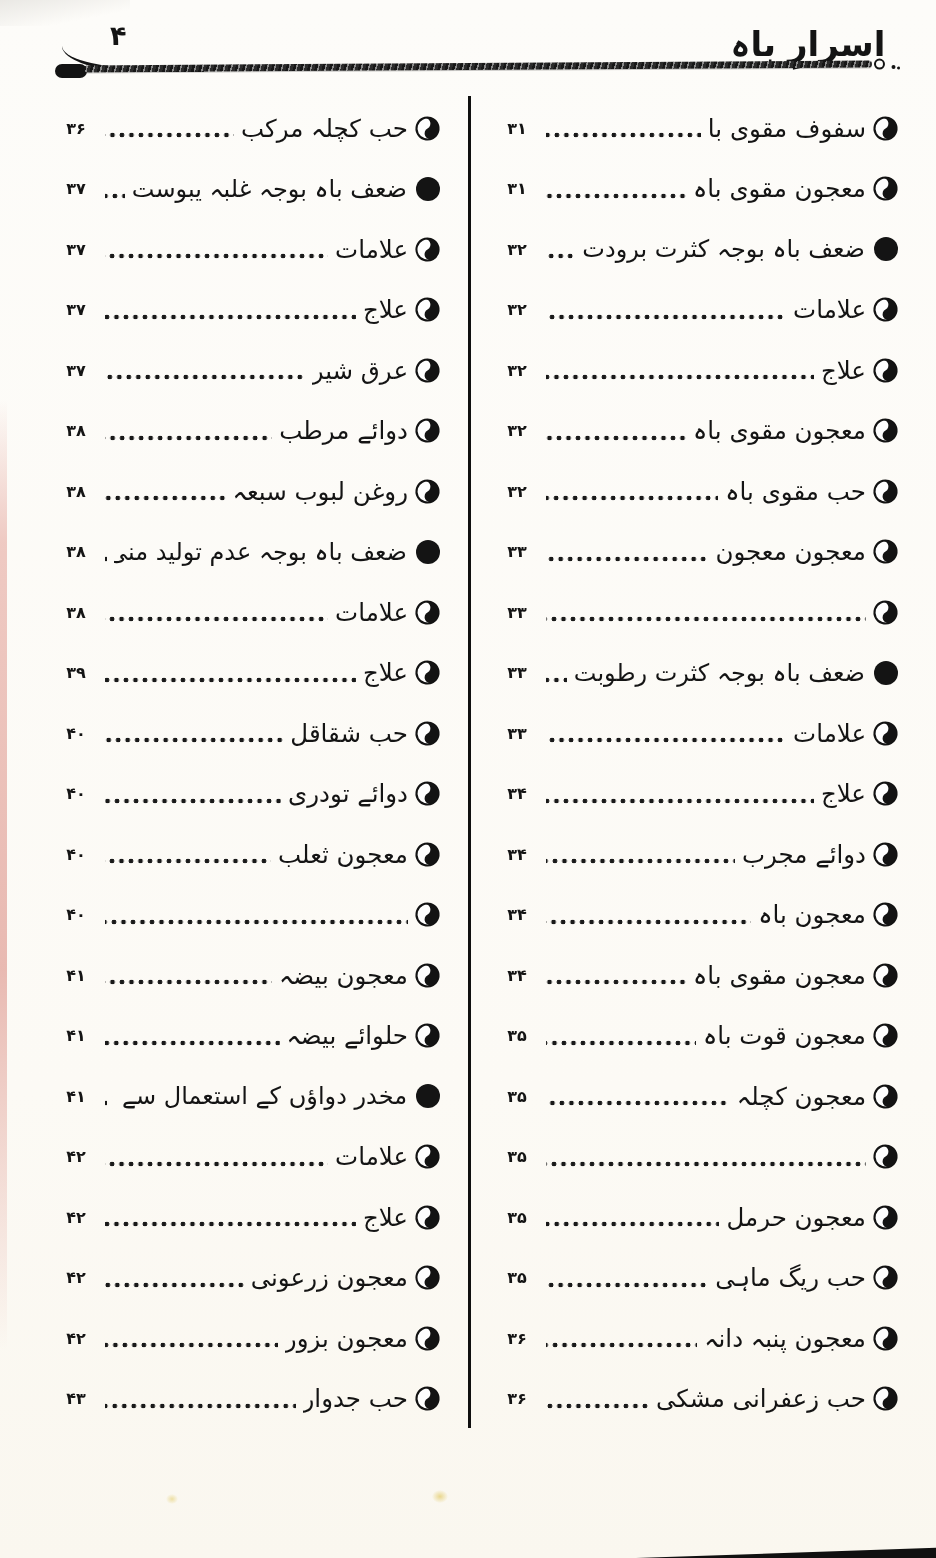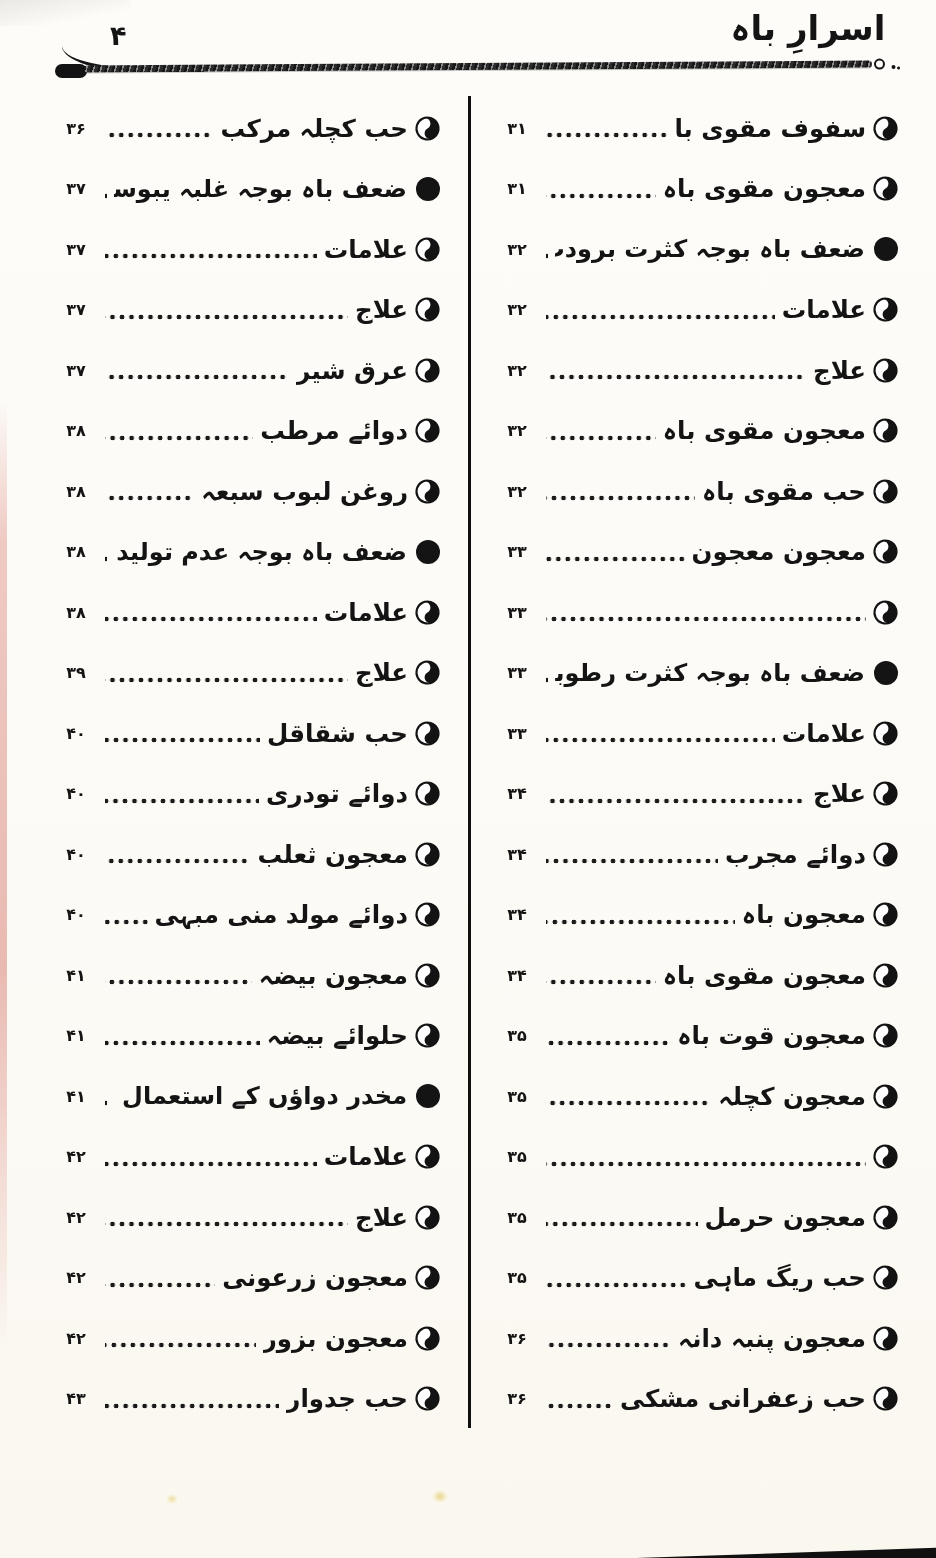--- a/index.html
+++ b/index.html
@@ -6,21 +6,21 @@
   html,body { width:936px; height:1558px; }
   body {
     position:relative; overflow:hidden;
     background:linear-gradient(180deg,#fdfcf9 0%, #fcfaf5 70%, #faf7ef 100%);
     font-family:"DejaVu Sans", sans-serif;
     color:#141414;
   }
 
   
   .book-title{
-    position:absolute; top:8px; right:8px; width:240px;
+    position:absolute; top:24px; right:8px; width:240px;
     text-align:center; font-size:34px; font-weight:700;
     letter-spacing:-1px;
   }
   .page-number{
     position:absolute; top:20px; left:110px;
     font-size:27px; font-weight:700;
   }
   .header-rule{
     position:absolute; top:63px; left:84px; width:788px; height:7px;
     border-radius:4px; transform:rotate(-.35deg);
@@ -57,21 +57,21 @@
     height:60.5px; gap:7px;
   }
   .bullet{ flex:0 0 auto; width:25px; height:25px; display:inline-block; }
   .bullet svg{ display:block; transform:rotate(-28deg); }
   .bullet.dot{
     width:24px; height:24px; border-radius:50%;
     background:#141414; margin-left:2px;
   }
   .title{
     flex:0 1 auto; min-width:0; overflow:hidden;
-    white-space:nowrap; font-size:24.5px; font-weight:700;
+    white-space:nowrap; font-size:24.5px; font-weight:400;
   }
   .section-row .title{ font-size:24px; letter-spacing:-.3px; }
   .leader{
     flex:1 1 auto; min-width:2px; height:8px;
     transform:translateY(7px);
     background-image:radial-gradient(circle, #191919 2.1px, transparent 2.6px);
     background-size:9.5px 8px; background-repeat:repeat-x;
     background-position:center;
   }
   .num{
@@ -537,21 +537,20 @@
       </div>
       <div class="row">
         <span class="bullet">
           <svg viewBox="0 0 24 24" width="25" height="25">
             <circle cx="12" cy="12" r="10.6" fill="#fefefe" stroke="#131313" stroke-width="2"></circle>
             <path d="M12 1.4 A10.6 10.6 0 0 1 12 22.6 A5.3 5.3 0 0 1 12 12 A5.3 5.3 0 0 0 12 1.4 Z" fill="#131313"></path>
             <circle cx="12" cy="6.7" r="1.8" fill="#fefefe"></circle>
             <circle cx="12" cy="17.3" r="1.8" fill="#131313"></circle>
           </svg>
         </span>
-        <span class="title">دوائے مولد منی مبہی</span>
         <span class="leader"></span>
         <span class="num">۴۰</span>
       </div>
       <div class="row">
         <span class="bullet">
           <svg viewBox="0 0 24 24" width="25" height="25">
             <circle cx="12" cy="12" r="10.6" fill="#fefefe" stroke="#131313" stroke-width="2"></circle>
             <path d="M12 1.4 A10.6 10.6 0 0 1 12 22.6 A5.3 5.3 0 0 1 12 12 A5.3 5.3 0 0 0 12 1.4 Z" fill="#131313"></path>
             <circle cx="12" cy="6.7" r="1.8" fill="#fefefe"></circle>
             <circle cx="12" cy="17.3" r="1.8" fill="#131313"></circle>

